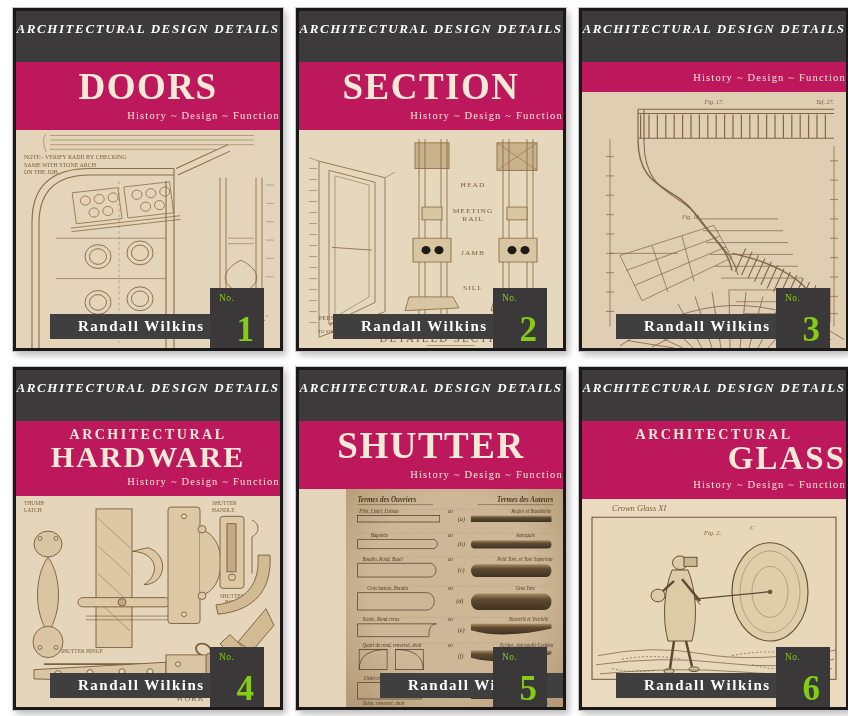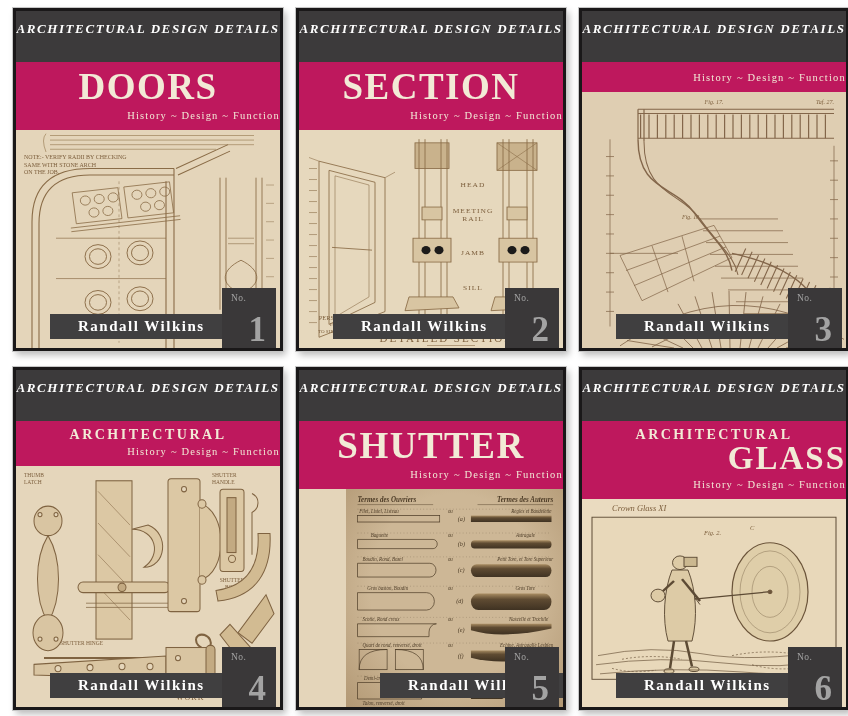--- a/index.html
+++ b/index.html
@@ -44,22 +44,22 @@
   .art.bg4{background:#e5d6bb;}
   .art.bg6{background:#eadb c0;text-align:center;}
   .art.bg6{background:#eadbc0;}
   .author{
     position:absolute;left:34px;bottom:9px;z-index:3;
     background:#403f40;color:#fff;
     font-weight:700;font-size:15px;letter-spacing:1.5px;
     padding:4px 28px;white-space:nowrap;
   }
   .badge{
-    position:absolute;right:4px;bottom:0;z-index:3;
-    width:54px;height:60px;background:#3a3839;color:#a3a3a3;
+    position:absolute;right:16px;bottom:0;z-index:3;
+    width:54px;height:60px;background:#3a3839;color:#84cc16;
   }
   .badge .no{position:absolute;top:5px;left:9px;font-size:9.5px;letter-spacing:.5px;}
   .badge .num{position:absolute;bottom:1px;right:10px;font-size:35px;font-weight:700;line-height:1;}
   text{font-family:"Liberation Serif", serif;fill:#7c5e3c;}
   .cap{letter-spacing:1px;}
 </style>
 </head>
 <body>
 
 <div class="page">
@@ -234,20 +234,21 @@
         <span class="no">No.</span>
         <span class="num">3</span>
       </div>
     </div>
   </div>
 
   <div class="cover">
     <div class="cover-header">ARCHITECTURAL DESIGN DETAILS</div>
     <div class="band">
       <span class="t-line1">ARCHITECTURAL</span>
+      <span class="t-line2">HARDWARE</span>
       <span class="sub">History ~ Design ~ Function</span>
     </div>
     <div class="art bg4">
       <svg viewBox="0 0 264 228" preserveAspectRatio="none">
         <text x="8" y="10" font-size="5.5">THUMB</text>
         <text x="8" y="17" font-size="5.5">LATCH</text>
         <text x="196" y="10" font-size="5.5">SHUTTER</text>
         <text x="196" y="17" font-size="5.5">HANDLE</text>
         <text x="216" y="110" font-size="5.5" text-anchor="middle">SHUTTER</text>
         <text x="216" y="117" font-size="5.5" text-anchor="middle">BOLT</text>

